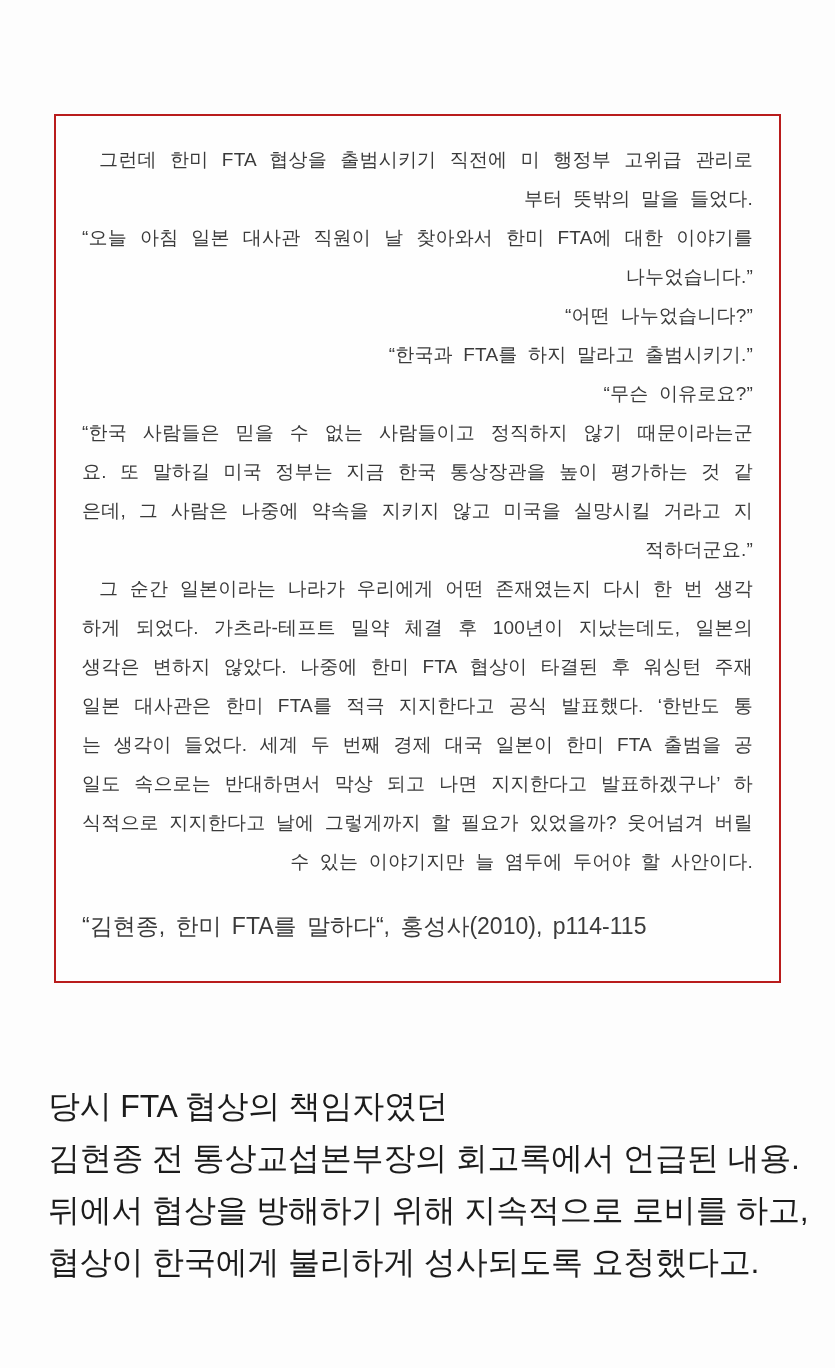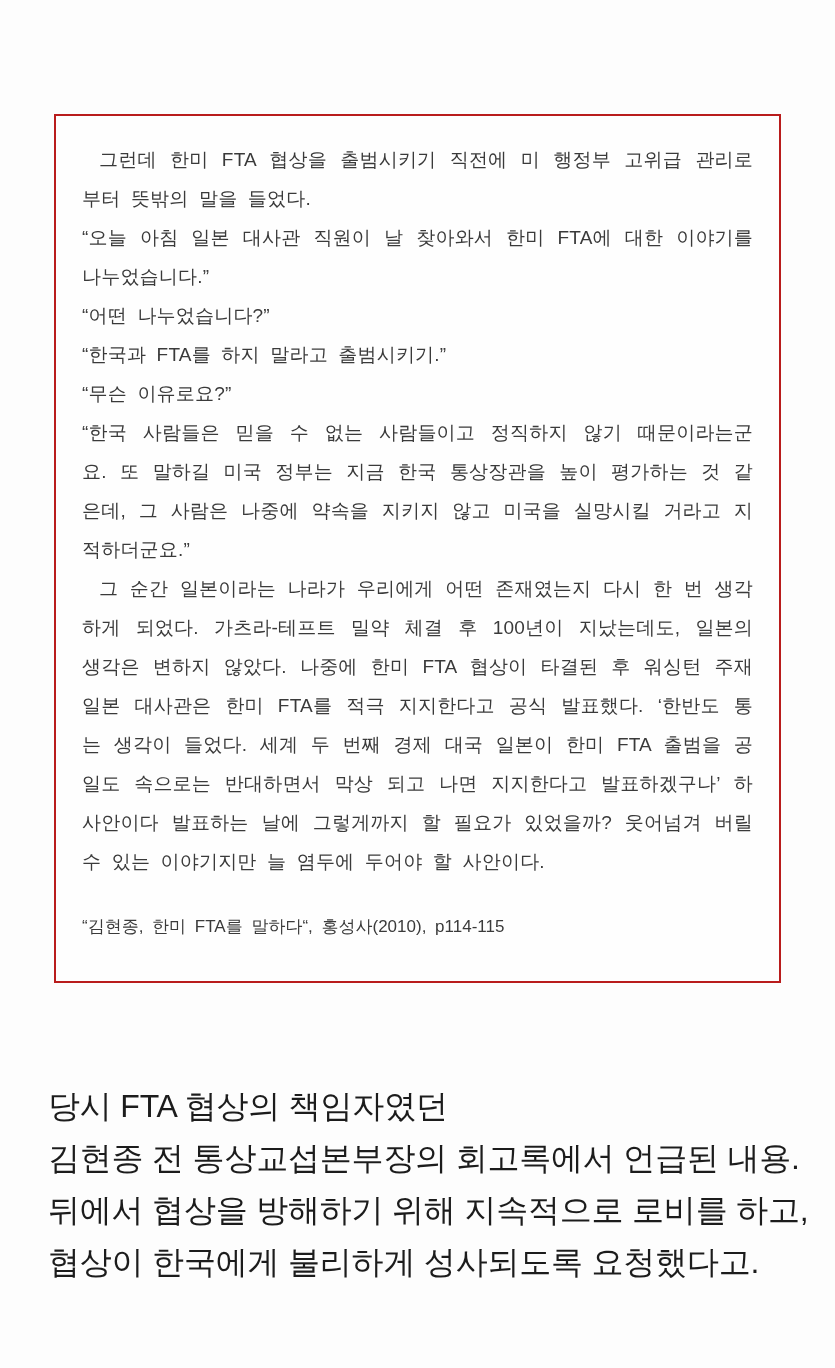--- a/index.html
+++ b/index.html
@@ -27,33 +27,33 @@
   }
   .ql {
     font-size: 19px;
     line-height: 39px;
     height: 39px;
     overflow: hidden;
     color: #3a3a3a;
     word-spacing: 5px;
     letter-spacing: 0.2px;
     white-space: nowrap;
-    text-align: left;
+    text-align: right;
   }
   .ql.j {
     white-space: normal;
     text-align: justify;
     text-align-last: justify;
   }
   .ql.ind {
     text-indent: 17px;
   }
   .citation {
     margin-top: 26px;
-    font-size: 17px;
+    font-size: 23px;
     line-height: 39px;
     color: #3a3a3a;
     word-spacing: 4px;
     white-space: nowrap;
     overflow: hidden;
   }
   .commentary {
     position: absolute;
     left: 48px;
     top: 1080px;
@@ -82,21 +82,21 @@
   <div class="ql j">“한국 사람들은 믿을 수 없는 사람들이고 정직하지 않기 때문이라는군</div>
   <div class="ql j">요. 또 말하길 미국 정부는 지금 한국 통상장관을 높이 평가하는 것 같</div>
   <div class="ql j">은데, 그 사람은 나중에 약속을 지키지 않고 미국을 실망시킬 거라고 지</div>
   <div class="ql">적하더군요.”</div>
   <div class="ql ind j">그 순간 일본이라는 나라가 우리에게 어떤 존재였는지 다시 한 번 생각</div>
   <div class="ql j">하게 되었다. 가츠라-테프트 밀약 체결 후 100년이 지났는데도, 일본의</div>
   <div class="ql j">생각은 변하지 않았다. 나중에 한미 FTA 협상이 타결된 후 워싱턴 주재</div>
   <div class="ql j">일본 대사관은 한미 FTA를 적극 지지한다고 공식 발표했다. ‘한반도 통</div>
   <div class="ql j">는 생각이 들었다. 세계 두 번째 경제 대국 일본이 한미 FTA 출범을 공</div>
   <div class="ql j">일도 속으로는 반대하면서 막상 되고 나면 지지한다고 발표하겠구나’ 하</div>
-  <div class="ql j">사안이다 발표하는 날에 그렇게까지 할 필요가 있었을까? 웃어넘겨 버릴</div>
+  <div class="ql j">식적으로 지지한다고 날에 그렇게까지 할 필요가 있었을까? 웃어넘겨 버릴</div>
   <div class="ql">수 있는 이야기지만 늘 염두에 두어야 할 사안이다.</div>
   <div class="citation">“김현종, 한미 FTA를 말하다“, 홍성사(2010), p114-115</div>
 </div>
 
 <div class="commentary">
   <div class="cl">당시 FTA 협상의 책임자였던</div>
   <div class="cl">김현종 전 통상교섭본부장의 회고록에서 언급된 내용.</div>
   <div class="cl">뒤에서 협상을 방해하기 위해 지속적으로 로비를 하고,</div>
   <div class="cl">협상이 한국에게 불리하게 성사되도록 요청했다고.</div>
 </div>

